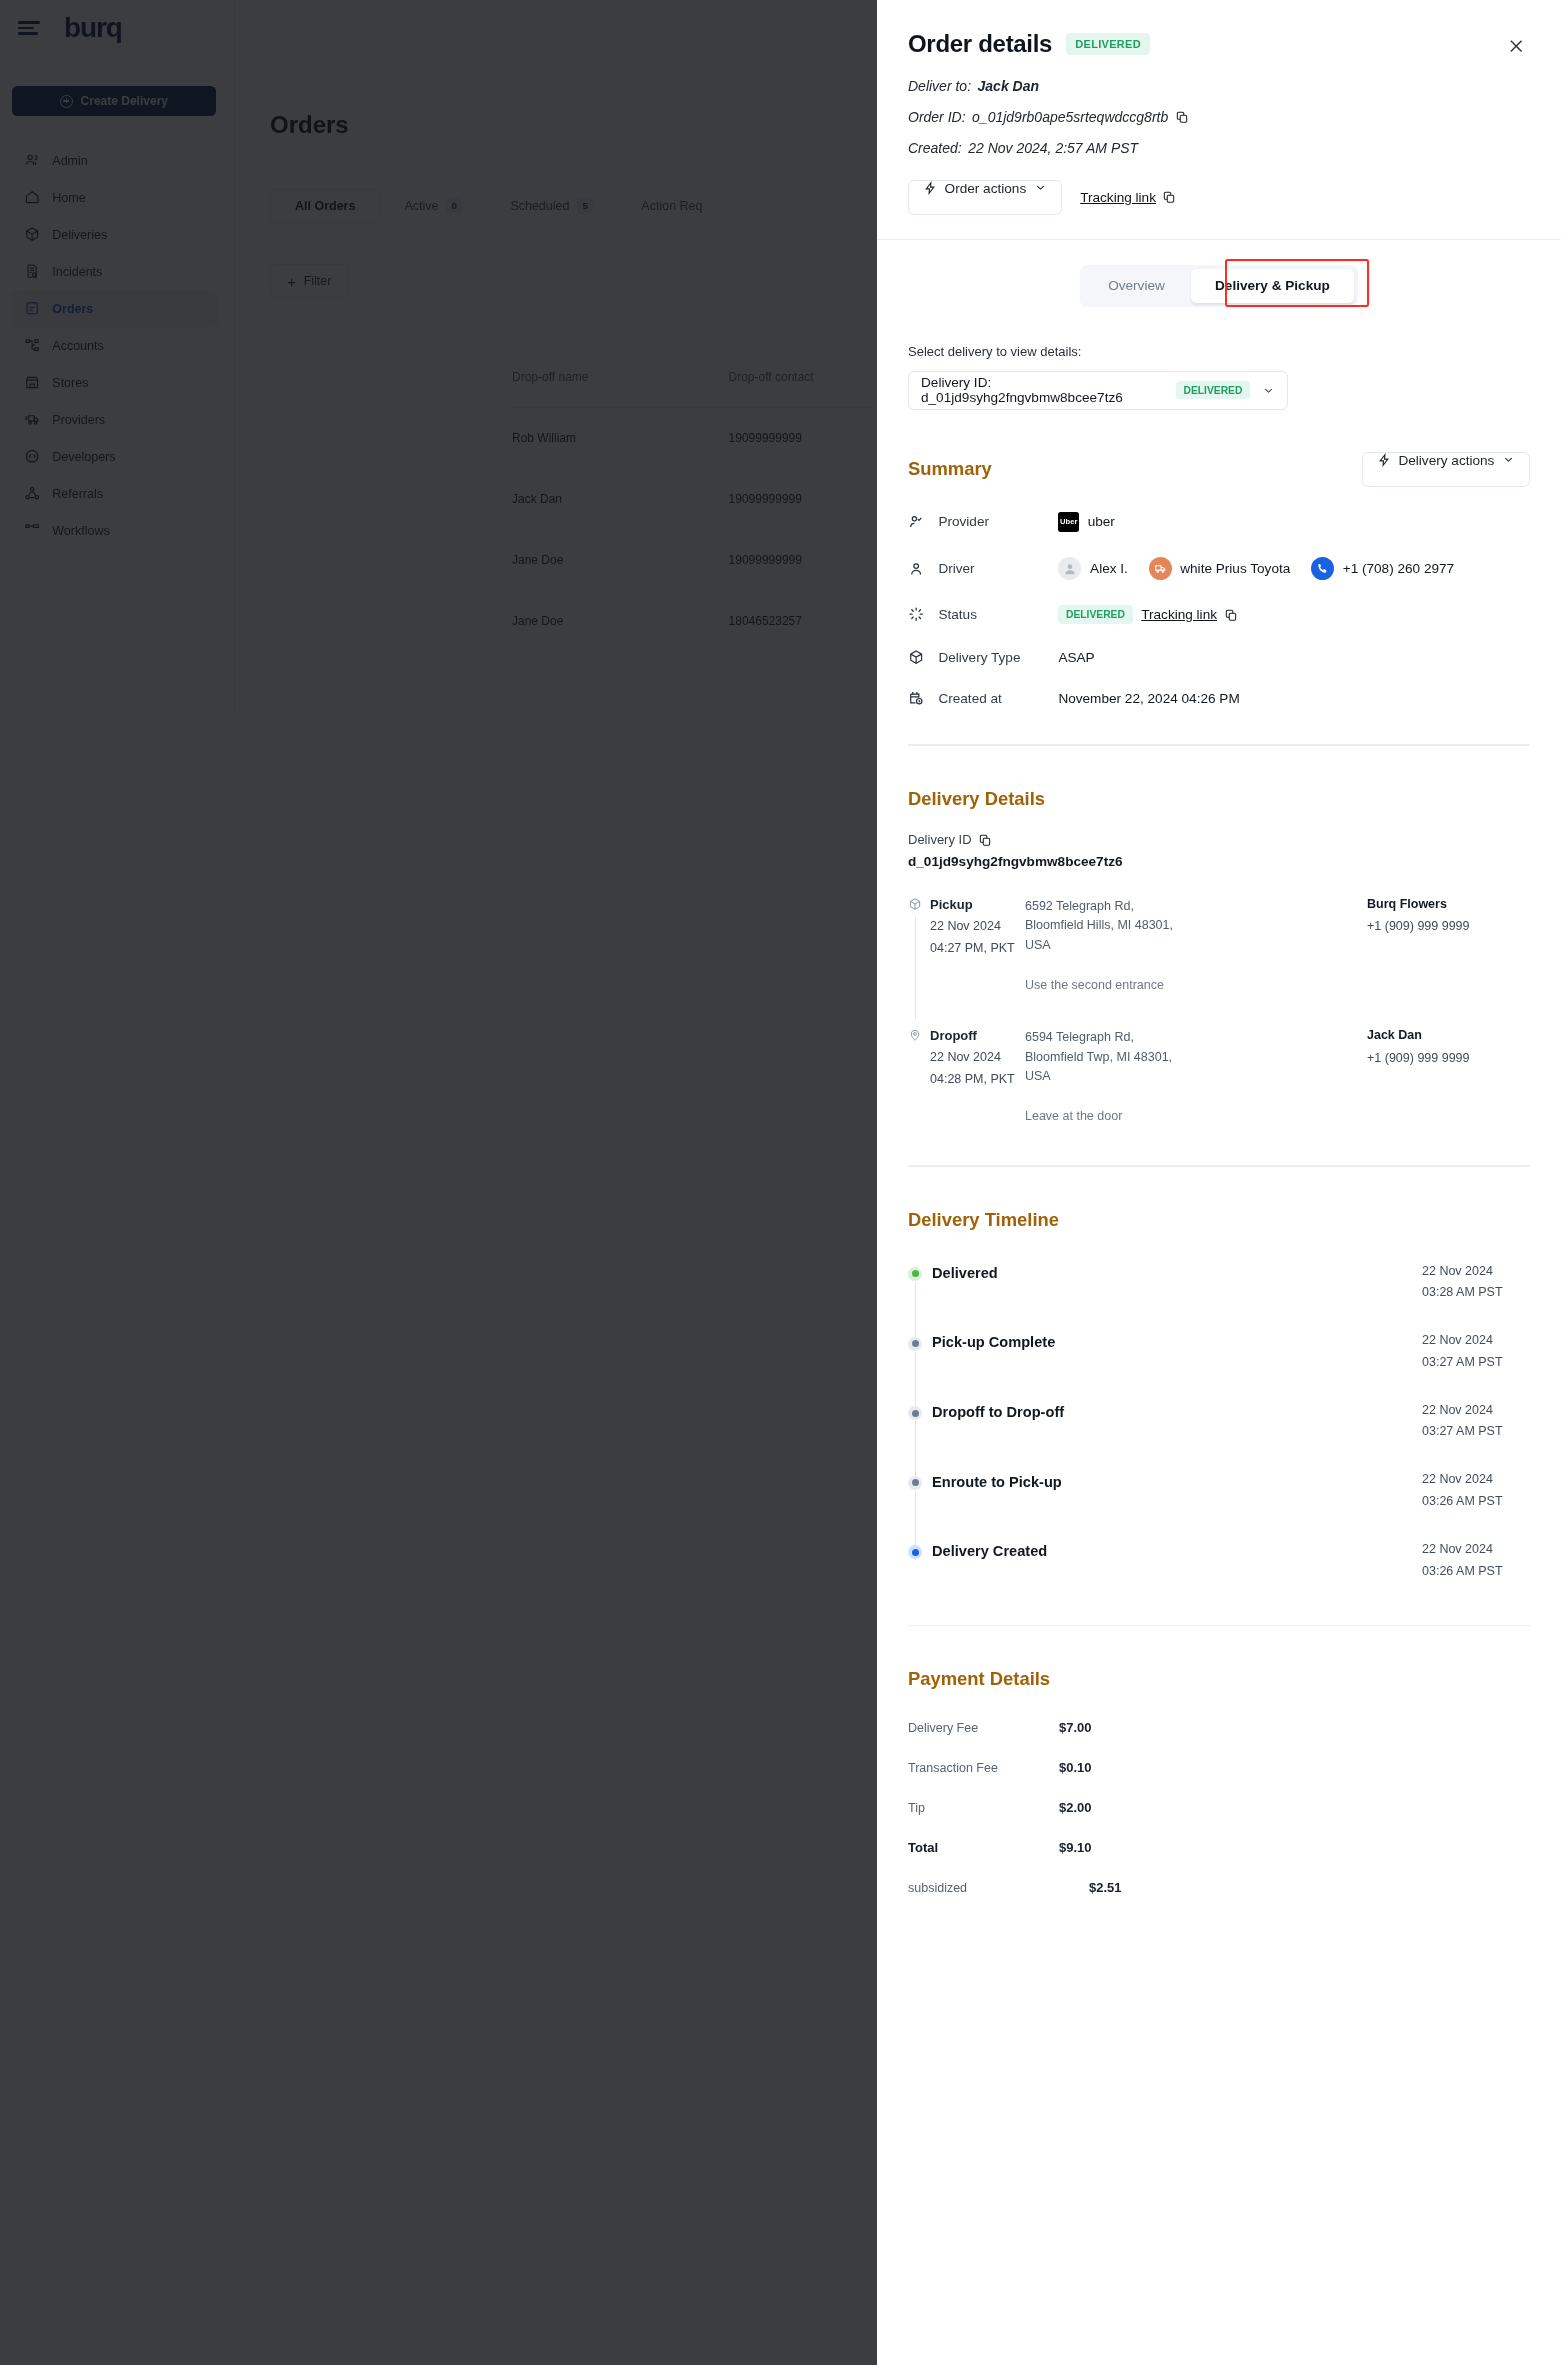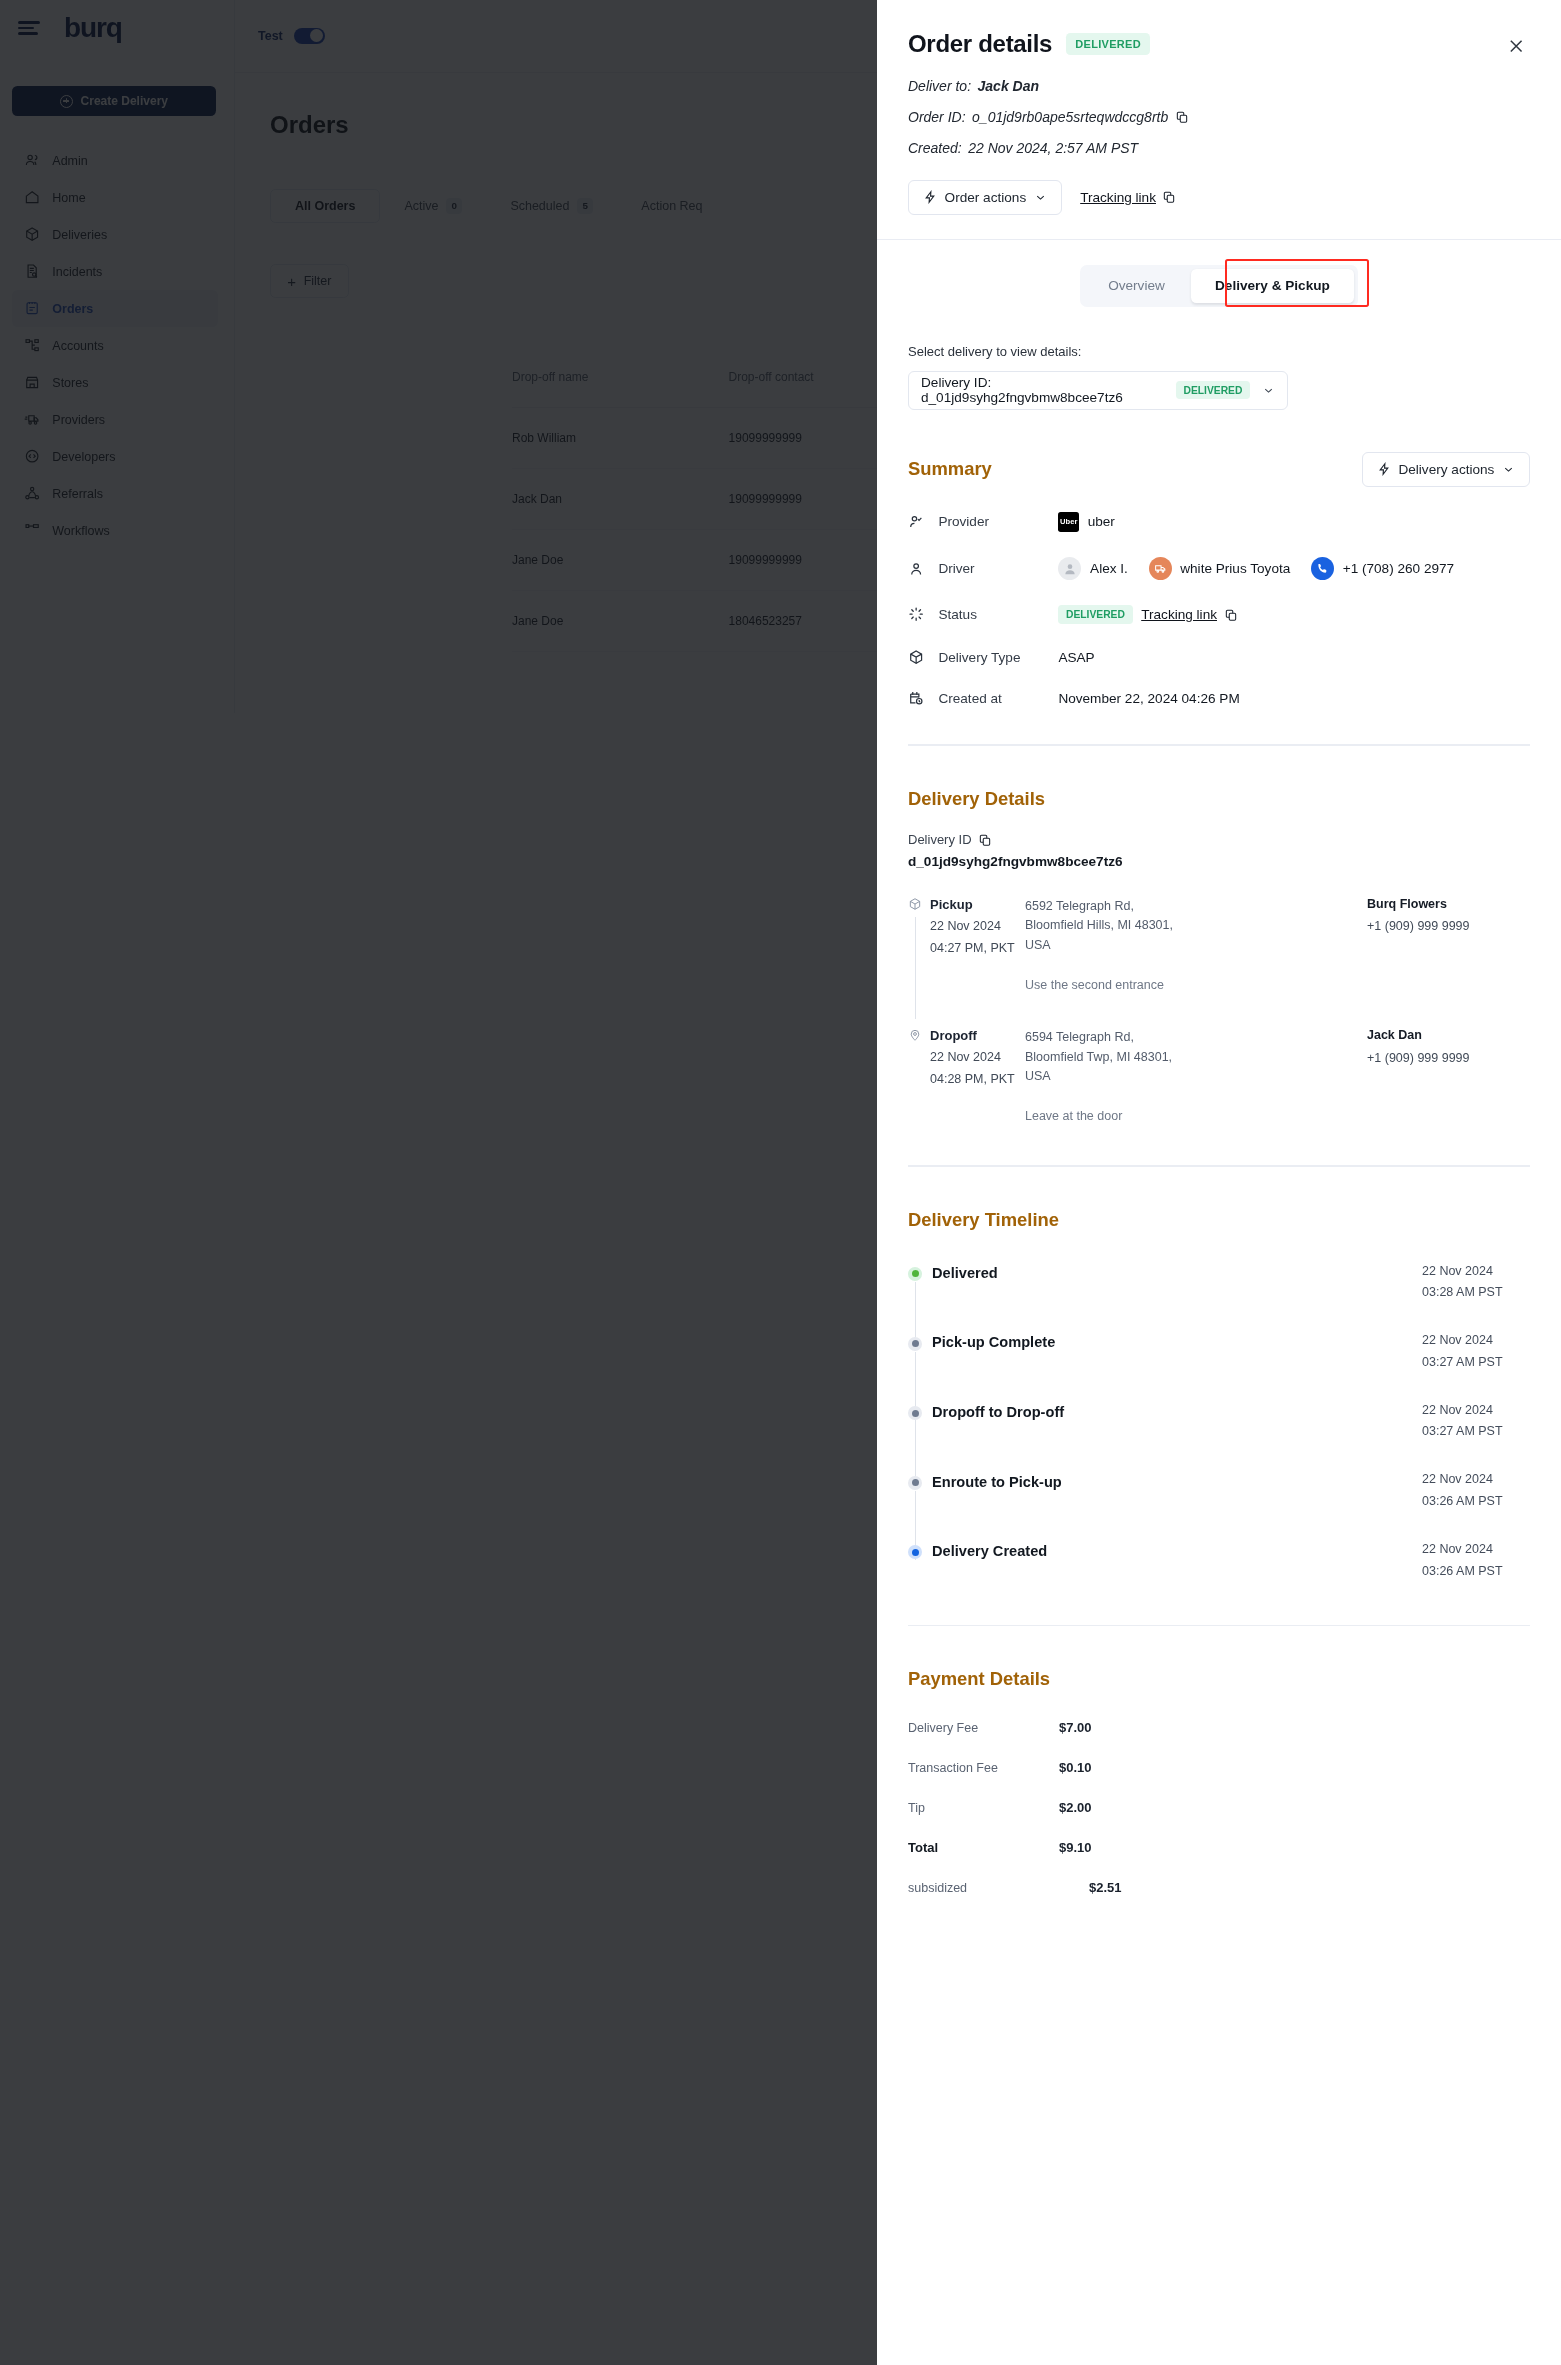--- a/index.html
+++ b/index.html
@@ -118,21 +118,21 @@
   }
   .close-x svg { width: 18.4px; height: 18.4px; }
   .ph-line { margin-top: 15px; font-size: 14px; color: #222831; display: flex; align-items: center; gap: 6.5px; font-style: italic; }
   .ph-line.first { margin-top: 19.5px; }
   .ph-line b { font-weight: 700; }
   .copy-ico { width: 14px; height: 14px; display: inline-block; flex: none; }
   .copy-ico svg { width: 14px; height: 14px; display: block; }
   .ph-actions { margin-top: 24px; display: flex; align-items: center; gap: 18.4px; padding-bottom: 24px; }
   .btn-outline {
     height: 35px; padding: 0 14px; border: 1.1px solid #e2e6ef; border-radius: 6px;
-    display: flex; align-items: center; gap: 7.6px; font-size: 13.6px; color: #202730; background: #fff;
+    display: flex; align-items: flex-start; gap: 7.6px; font-size: 13.6px; color: #202730; background: #fff;
   }
   .bolt svg { width: 14px; height: 14px; display: block; }
   .chev svg { width: 13px; height: 13px; display: block; }
   .tracking-link { font-size: 13.6px; color: #10141c; text-decoration: underline; display: flex; align-items: center; gap: 6.5px; }
   .hdr-divider { height: 1.6px; background: #e9ecf3; width: 100%; }
 
   .tab-switch-wrap { display: flex; justify-content: center; padding: 25px 0 0 0; }
   .tab-switch {
     background: #f4f6fa; border-radius: 7px; padding: 3.8px; display: flex; align-items: center; gap: 2.2px;
     position: relative;
@@ -352,24 +352,20 @@
               <rect x="14" y="4" width="7" height="4"></rect>
               <path d="M7 6h7"></path>
             </svg>
           </span>
         <span>Workflows</span>
       </div>
     </div>
   </div>
 
   <div id="content-area">
-    <div class="topbar">
-      <span class="topbar-label">Test</span>
-      <span class="toggle"></span>
-    </div>
 
     <div class="page-title">Orders</div>
 
     <div class="tabs-row">
       <div class="tab active">
         <span>All Orders</span>
       </div>
       <div class="tab">
         <span>Active</span>
         <span class="tab-count">0</span>

